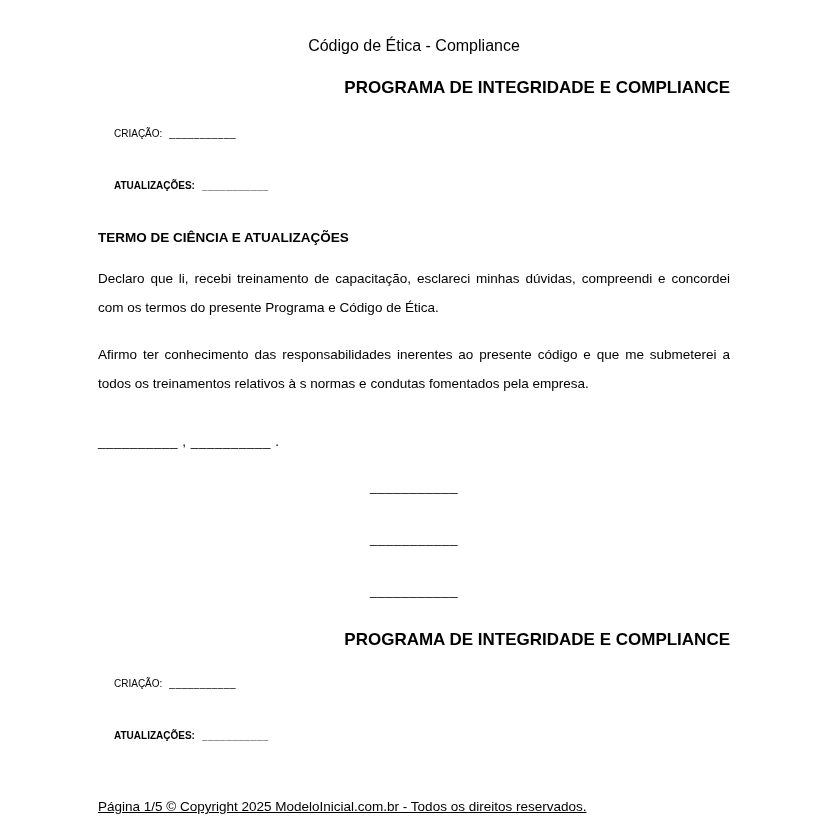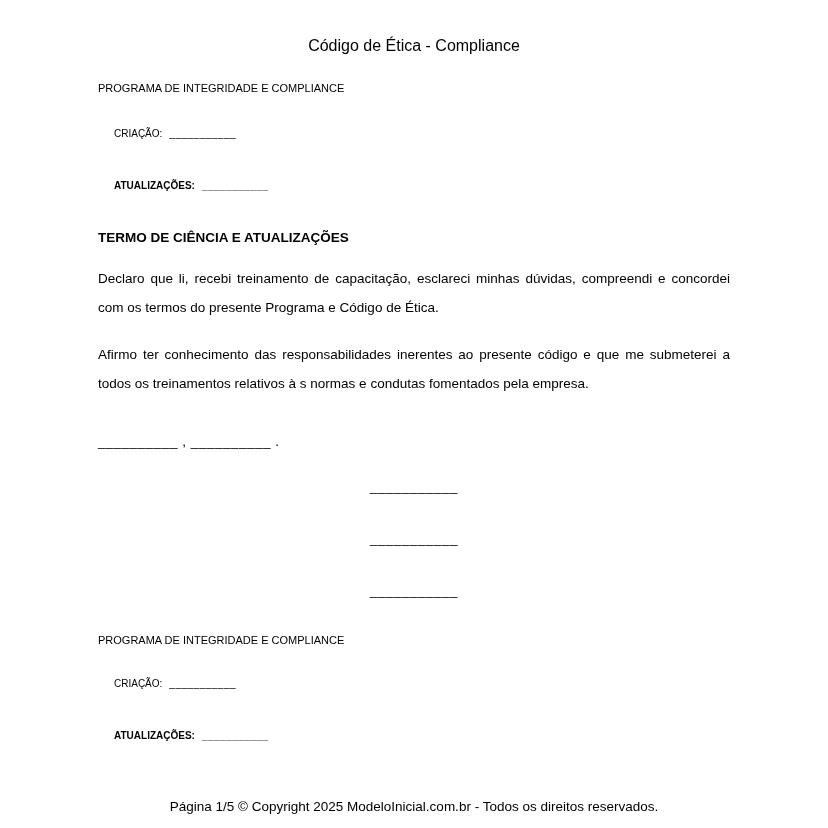--- a/index.html
+++ b/index.html
@@ -23,24 +23,24 @@
   }
   .doc-title {
     margin: 0;
     font-size: 16px;
     font-weight: 400;
     line-height: 19px;
     text-align: center;
   }
   .section-heading {
     margin: 25px 0 0 0;
-    font-size: 11px;
-    font-weight: 400;
+    font-size: 17px;
+    font-weight: 700;
     line-height: 16px;
-    text-align: left;
+    text-align: right;
   }
   .subsection-heading {
     margin: 36px 0 0 0;
     font-size: 13.5px;
     font-weight: 700;
     line-height: 16px;
     text-align: left;
   }
   .field-line {
     margin: 30px 0 0 16px;
@@ -86,21 +86,22 @@
   .section-heading.bottom {
     margin-top: 33px;
   }
   .field-line.bottom-first {
     margin-top: 28px;
   }
   .page-footer {
     margin: 55px 0 12px 0;
     font-size: 13.5px;
     line-height: 16px;
-    text-align: center;
+    text-align: left;
+    text-decoration: underline;
   }
 </style>
 </head>
 <body>
 
 <div class="page">
 
   <h1 class="doc-title">Código de Ética - Compliance</h1>
 
   <h2 class="section-heading">PROGRAMA DE INTEGRIDADE E COMPLIANCE</h2>

